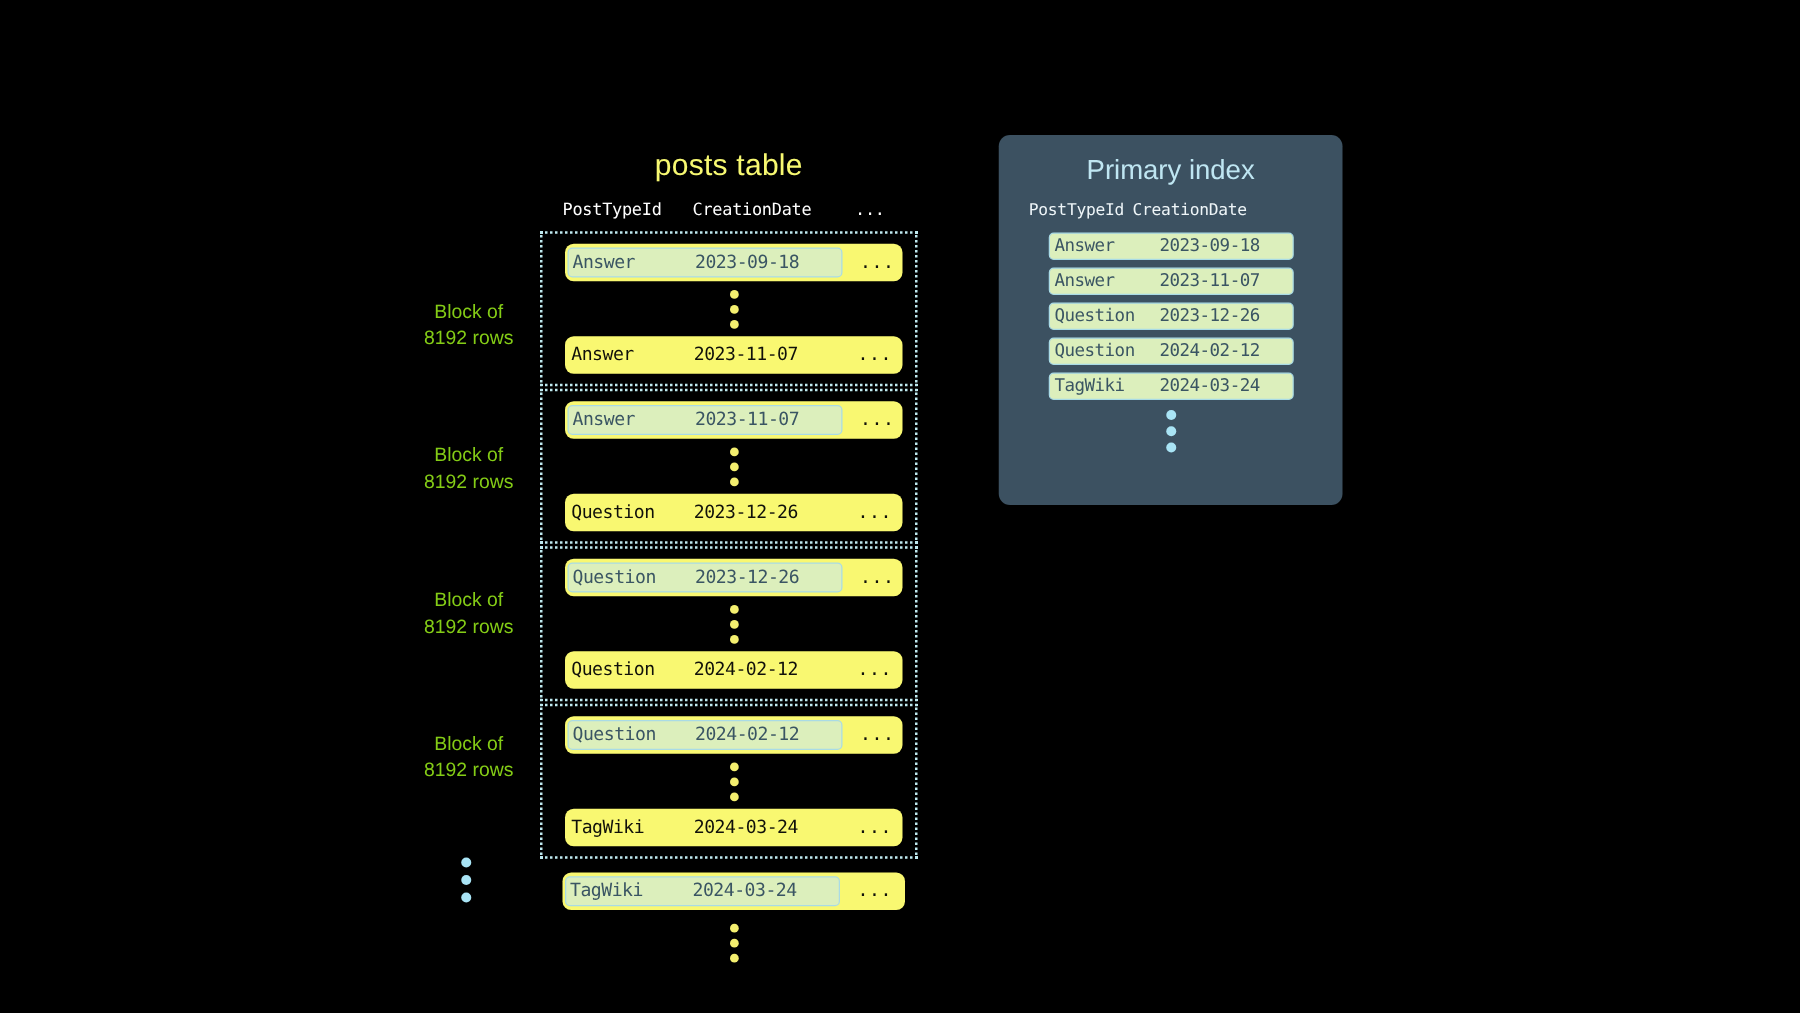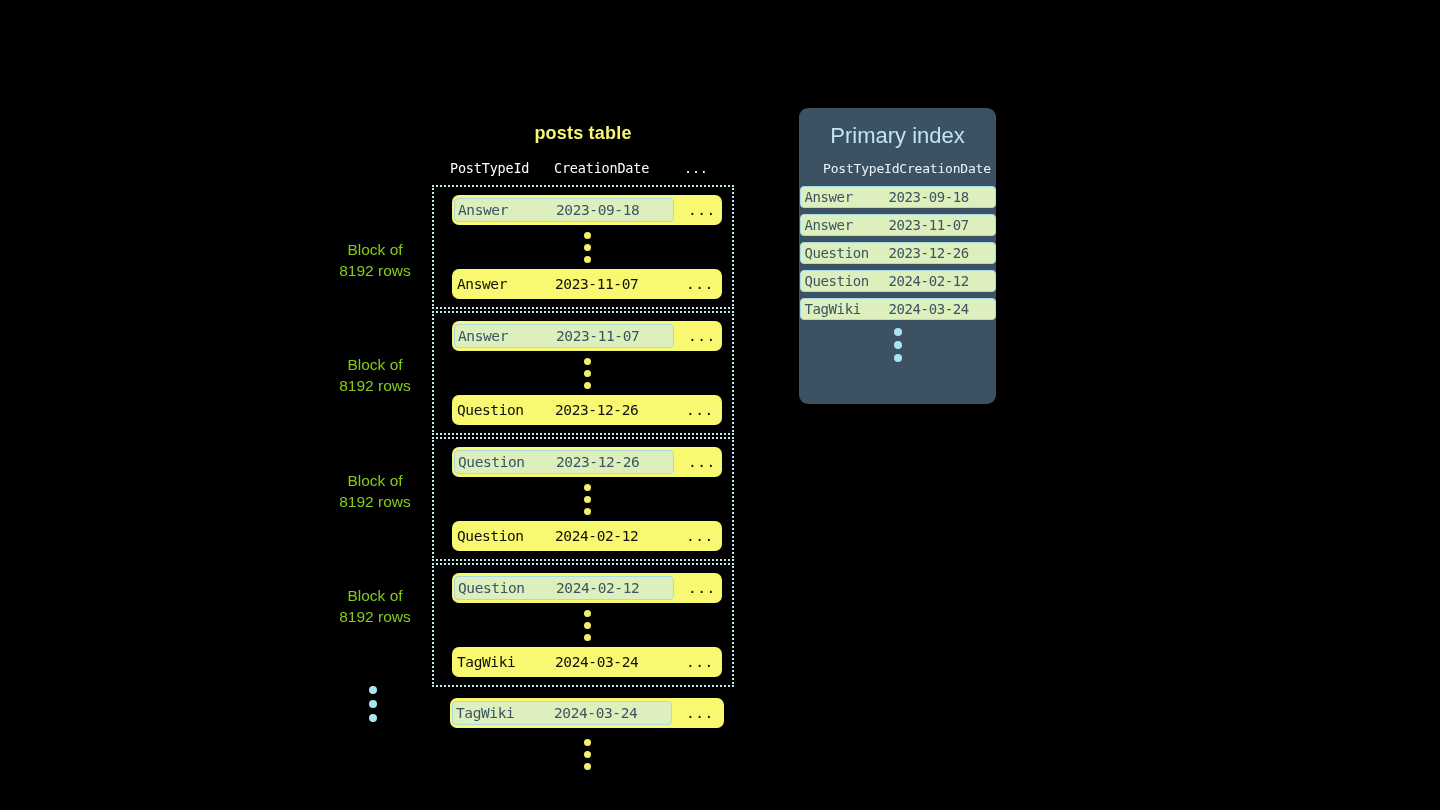--- a/index.html
+++ b/index.html
@@ -17,22 +17,22 @@
 
   
   #posts-table {
     position: absolute;
     left: 432px;
     top: 118px;
     width: 302px;
   }
   .table-title {
     color: #f7f871;
-    font-size: 18px;
-    font-weight: 700;
+    font-size: 24px;
+    font-weight: 400;
     text-align: center;
     letter-spacing: .2px;
     line-height: 30px;
     margin-bottom: 12px;
   }
   .col-head-row {
     display: flex;
     align-items: baseline;
     font-family: "DejaVu Sans Mono", monospace;
     font-size: 13.5px;
@@ -143,21 +143,21 @@
     height: 8px;
     border-radius: 50%;
     background: #a9e4f5;
   }
 
   
   #primary-index {
     position: absolute;
     left: 799px;
     top: 108px;
-    width: 197px;
+    width: 275px;
     height: 296px;
     background: #3c5161;
     border-radius: 9px;
     box-sizing: border-box;
     padding: 14px 0 0 0;
   }
   .index-title {
     color: #bfe6f2;
     font-size: 22px;
     text-align: center;

